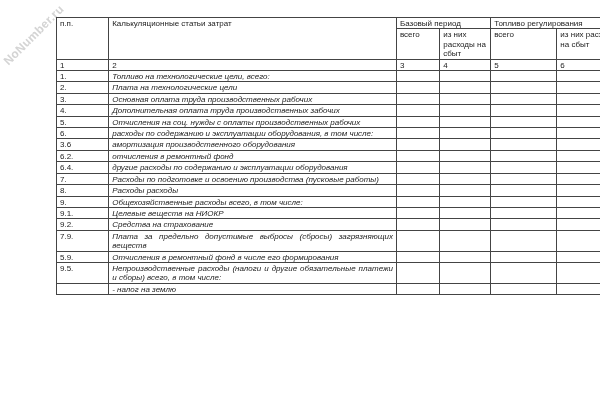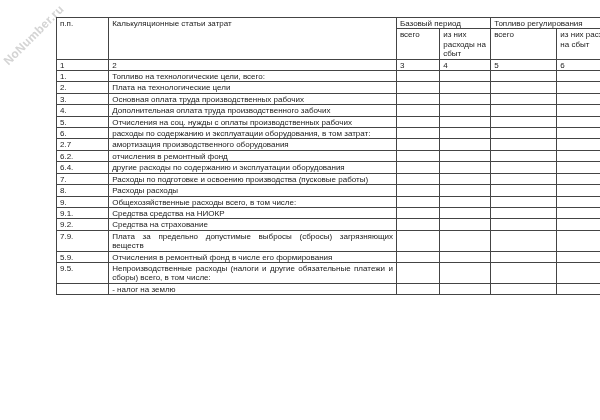--- a/index.html
+++ b/index.html
@@ -3,21 +3,21 @@
 <meta charset="utf-8">
 <style>
   html, body { margin:0; padding:0; }
   body { width:600px; height:420px; background:#ffffff; position:relative; overflow:hidden;
          font-family:"Liberation Sans", sans-serif; color:#222; }
   .watermark { position:absolute; left:-6px; top:28px; transform:rotate(-45deg); font-size:12px;
                font-weight:bold; color:#d4d4d4; letter-spacing:0.3px; white-space:nowrap; }
   table.cost { position:absolute; left:56px; top:17px; border-collapse:collapse; width:574px;
                table-layout:fixed; font-size:8px; line-height:9.4px; }
   table.cost td { border:1px solid #444; vertical-align:top; padding:1px 3px 0 3px; }
-  td.j { text-align:justify; text-align-last:left; }
+  td.j { text-align:justify; text-align-last:left;font-style:italic; }
   .col-n { width:41px; } .col-name { width:226px; } .c3 { width:34px; } .c4 { width:40px; }
   .c5 { width:52px; } .c6 { width:57px; }
 </style>
 </head>
 <body>
 
 <div class="watermark">NoNumber.ru</div>
 
 <table class="cost">
   <colgroup>
@@ -68,44 +68,44 @@
       <tr>
         <td>3.</td>
         <td class="j">Основная оплата труда производственных рабочих</td>
         <td></td>
         <td></td>
         <td></td>
         <td></td>
       </tr>
       <tr>
         <td>4.</td>
-        <td class="j">Дополнительная оплата труда производственного забочих</td>
+        <td class="j">Дополнительная оплата труда производственных забочих</td>
         <td></td>
         <td></td>
         <td></td>
         <td></td>
       </tr>
       <tr>
         <td>5.</td>
         <td class="j">Отчисления на соц. нужды с оплаты производственных рабочих</td>
         <td></td>
         <td></td>
         <td></td>
         <td></td>
       </tr>
       <tr>
         <td>6.</td>
-        <td class="j">расходы по содержанию и эксплуатации оборудования, в том затрат:</td>
+        <td class="j">расходы по содержанию и эксплуатации оборудования, в том числе:</td>
         <td></td>
         <td></td>
         <td></td>
         <td></td>
       </tr>
       <tr>
-        <td>2.7</td>
+        <td>3.6</td>
         <td class="j">амортизация производственного оборудования</td>
         <td></td>
         <td></td>
         <td></td>
         <td></td>
       </tr>
       <tr>
         <td>6.2.</td>
         <td class="j">отчисления в ремонтный фонд</td>
         <td></td>
@@ -140,21 +140,21 @@
       <tr>
         <td>9.</td>
         <td class="j">Общехозяйственные расходы всего, в том числе:</td>
         <td></td>
         <td></td>
         <td></td>
         <td></td>
       </tr>
       <tr>
         <td>9.1.</td>
-        <td class="j">Средства средства на НИОКР</td>
+        <td class="j">Целевые веществ на НИОКР</td>
         <td></td>
         <td></td>
         <td></td>
         <td></td>
       </tr>
       <tr>
         <td>9.2.</td>
         <td class="j">Средства на страхование</td>
         <td></td>
         <td></td>

